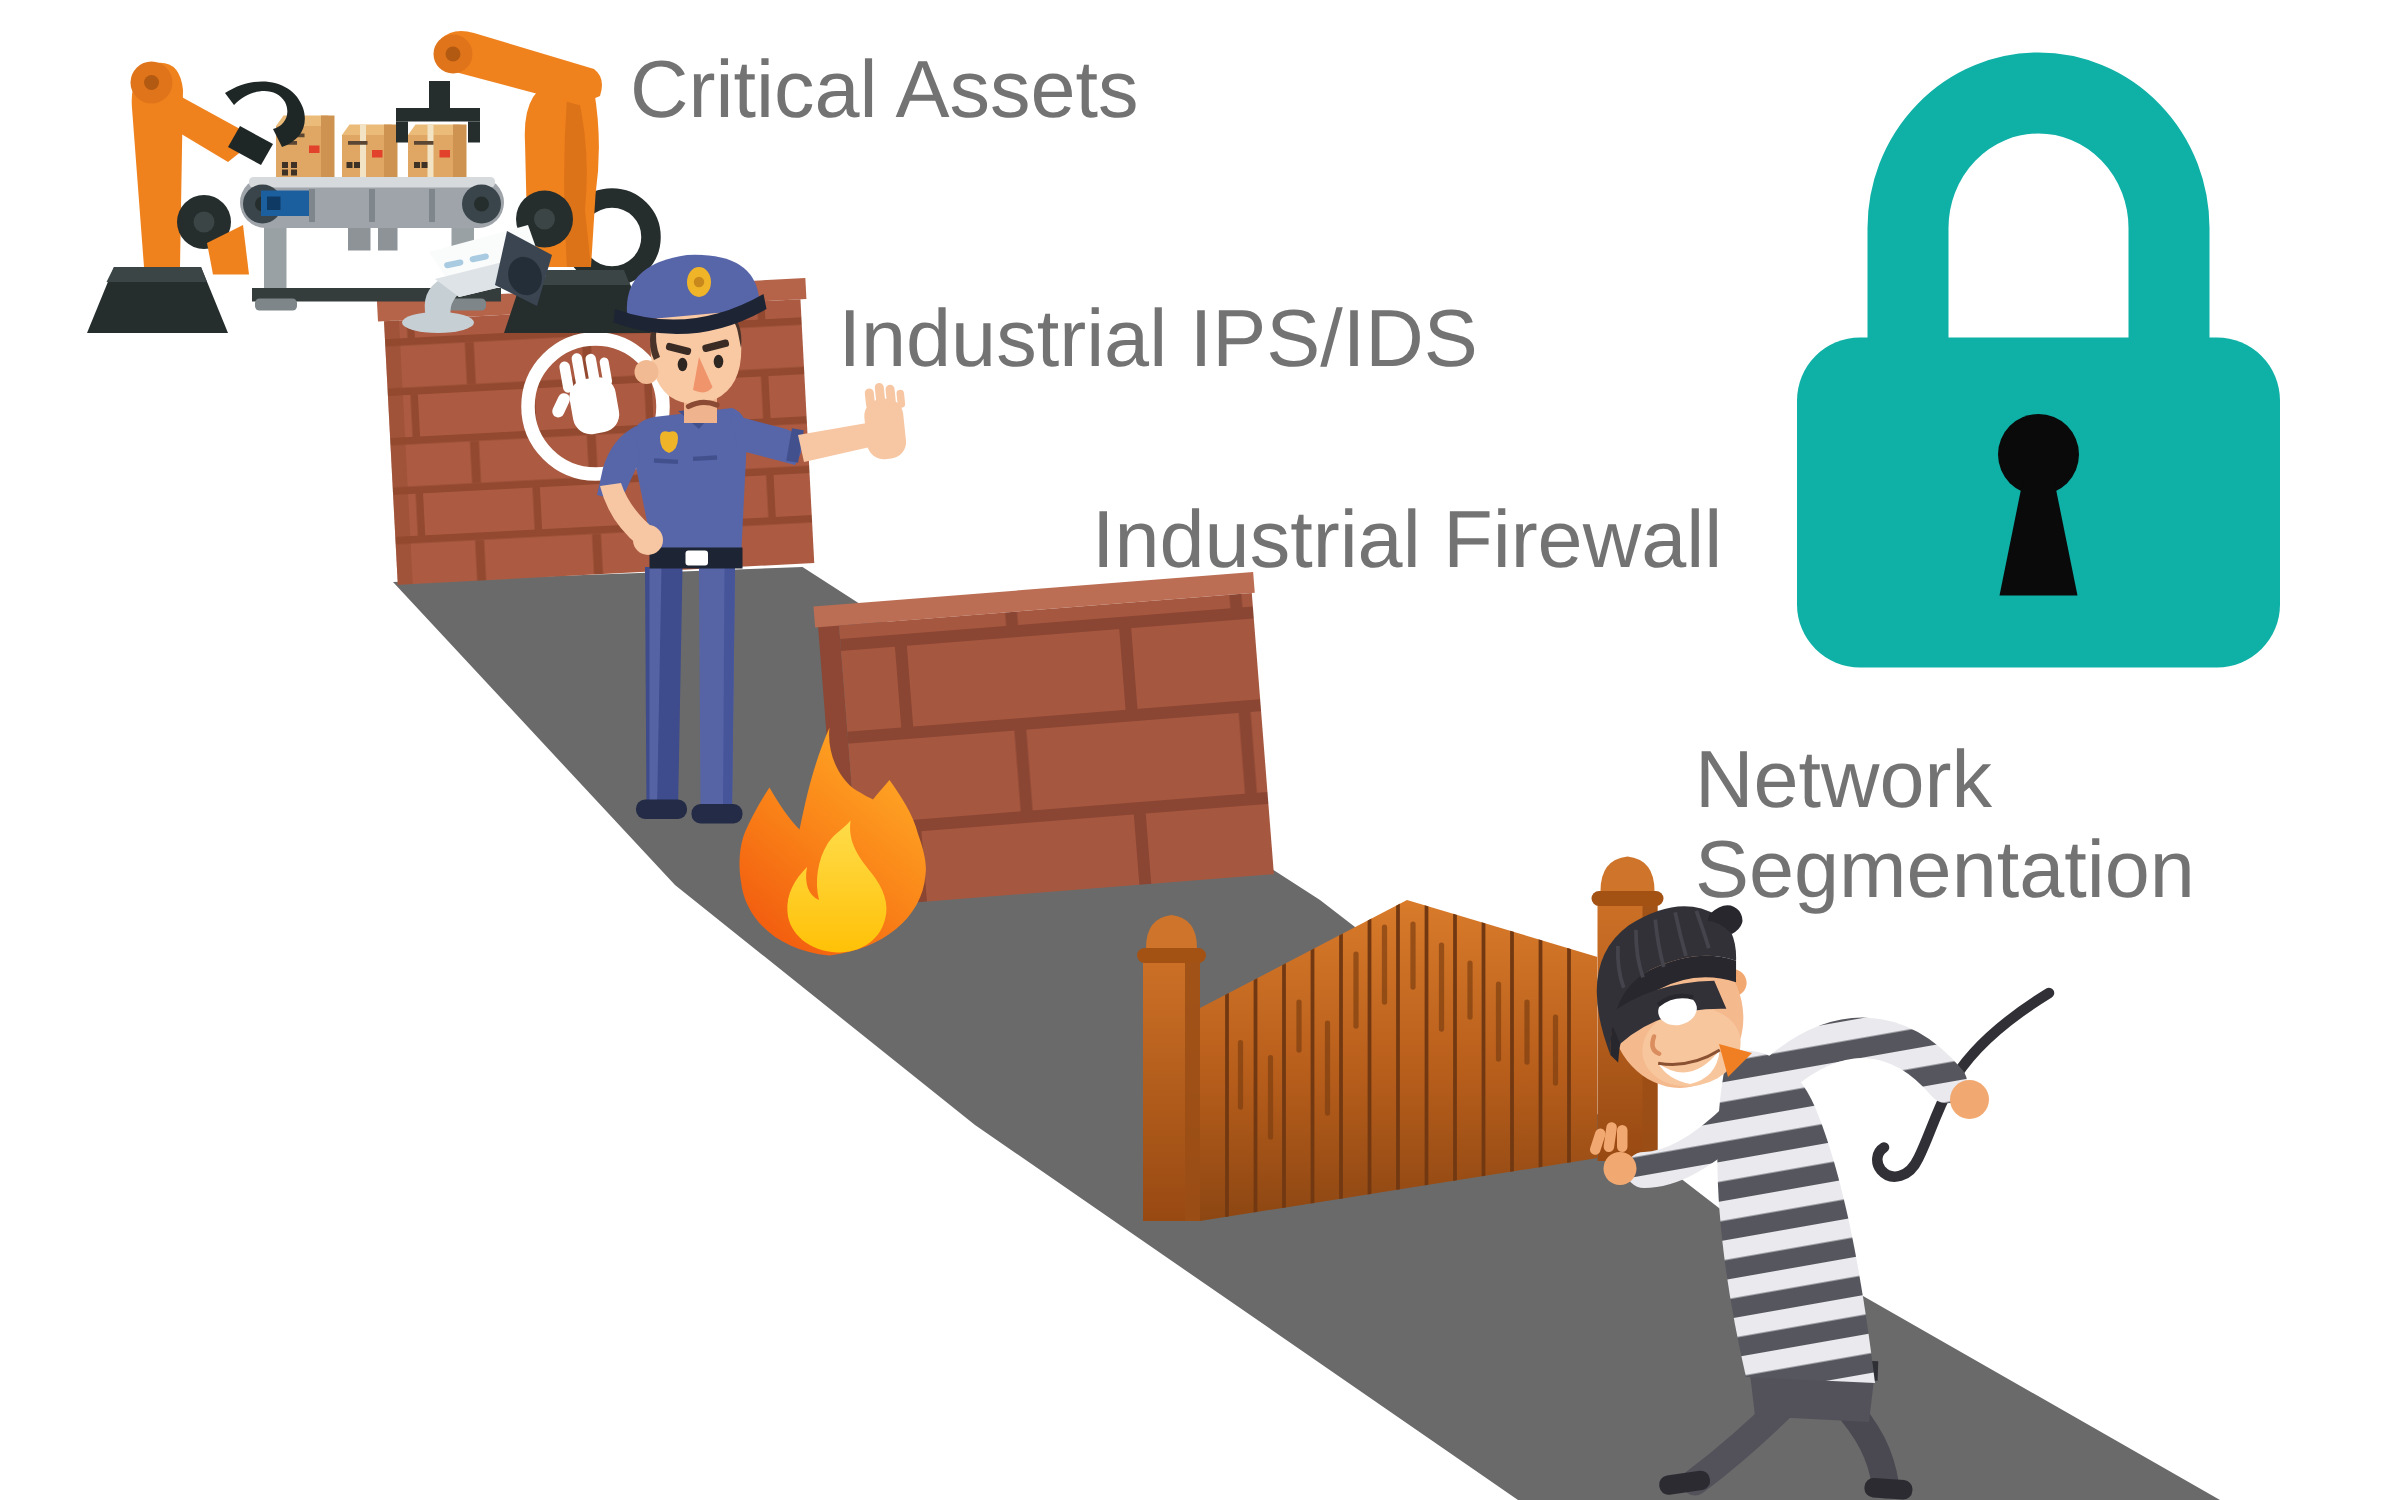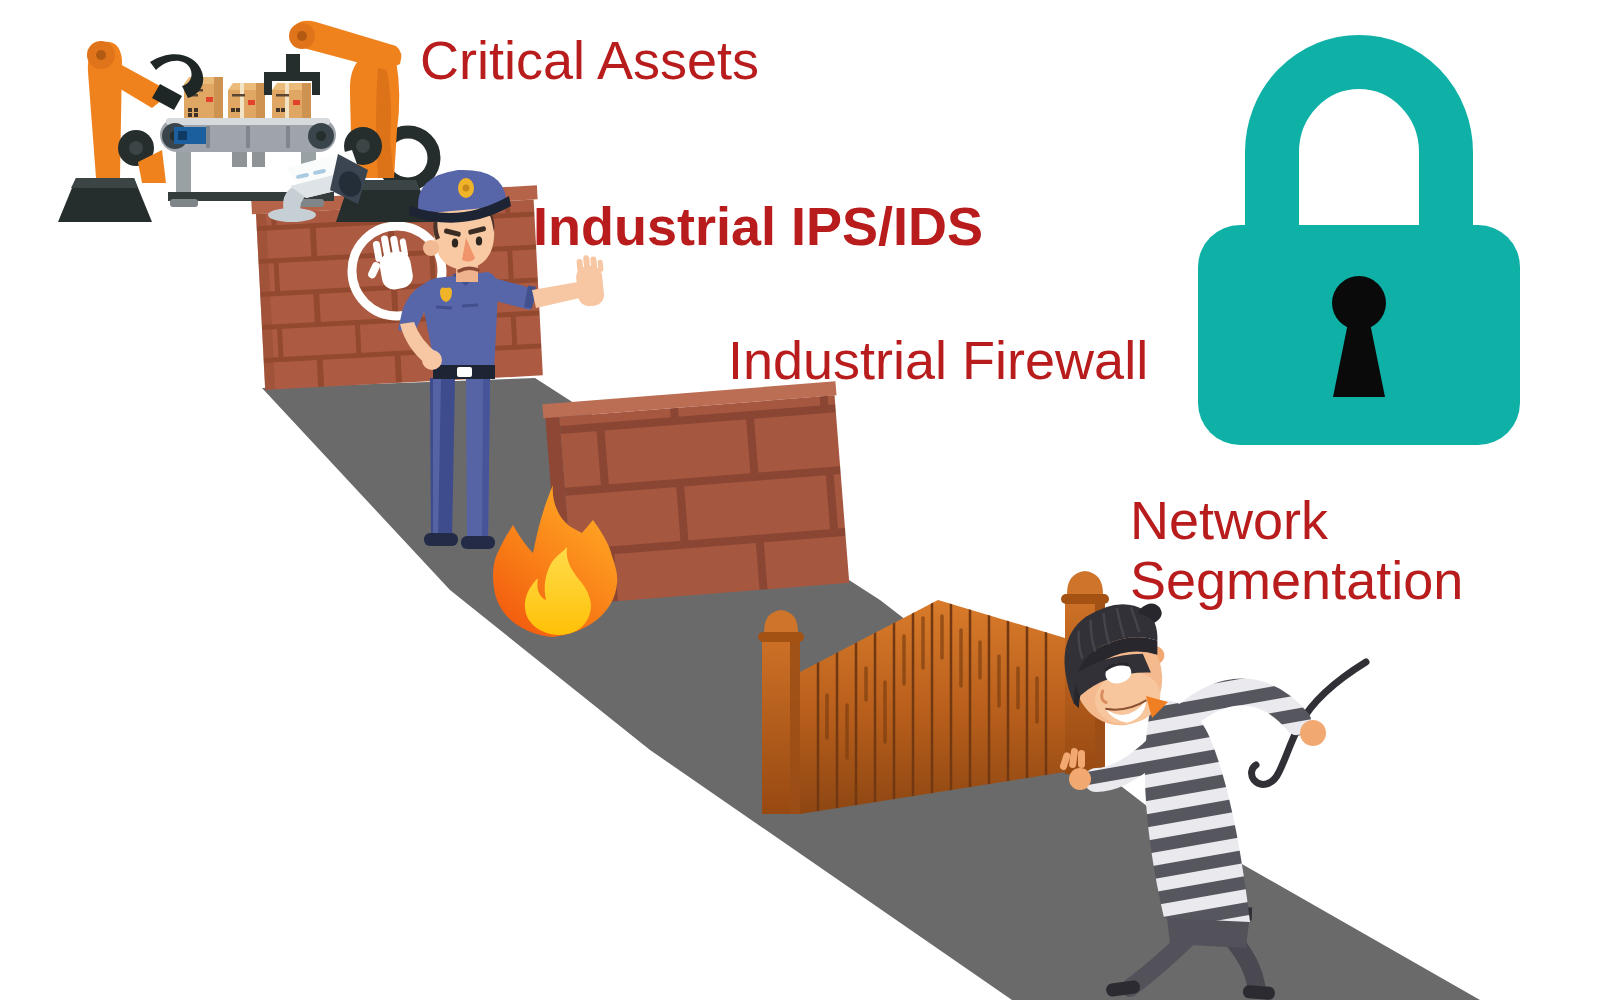--- a/index.html
+++ b/index.html
@@ -1,22 +1,22 @@
 <!DOCTYPE html>
 <html><head>
 <meta charset="utf-8">
 <style>
   html,body{margin:0;padding:0;background:#ffffff;}
   .scene{position:relative;width:1600px;height:1000px;background:#ffffff;overflow:hidden;
          font-family:"Liberation Sans",sans-serif;}
   .scene svg.art{position:absolute;left:0;top:0;width:1600px;height:1000px;display:block;}
-  .label{position:absolute;color:#b91c1c;font-size:54px;line-height:1.12;
+  .label{position:absolute;color:#737373;font-size:54px;line-height:1.12;
          letter-spacing:0px;white-space:pre-line;user-select:none;}
   #lbl-critical{left:420px;top:30px;}
-  #lbl-ips{left:533px;top:196px;font-weight:bold;}
+  #lbl-ips{left:559px;top:196px;}
   #lbl-firewall{left:728px;top:330px;}
   #lbl-netseg{left:1130px;top:490px;}
 </style>
 </head>
 <body>
 
 <div class="scene">
 
 <svg class="art" viewBox="0 0 1600 1000">
   <defs>

